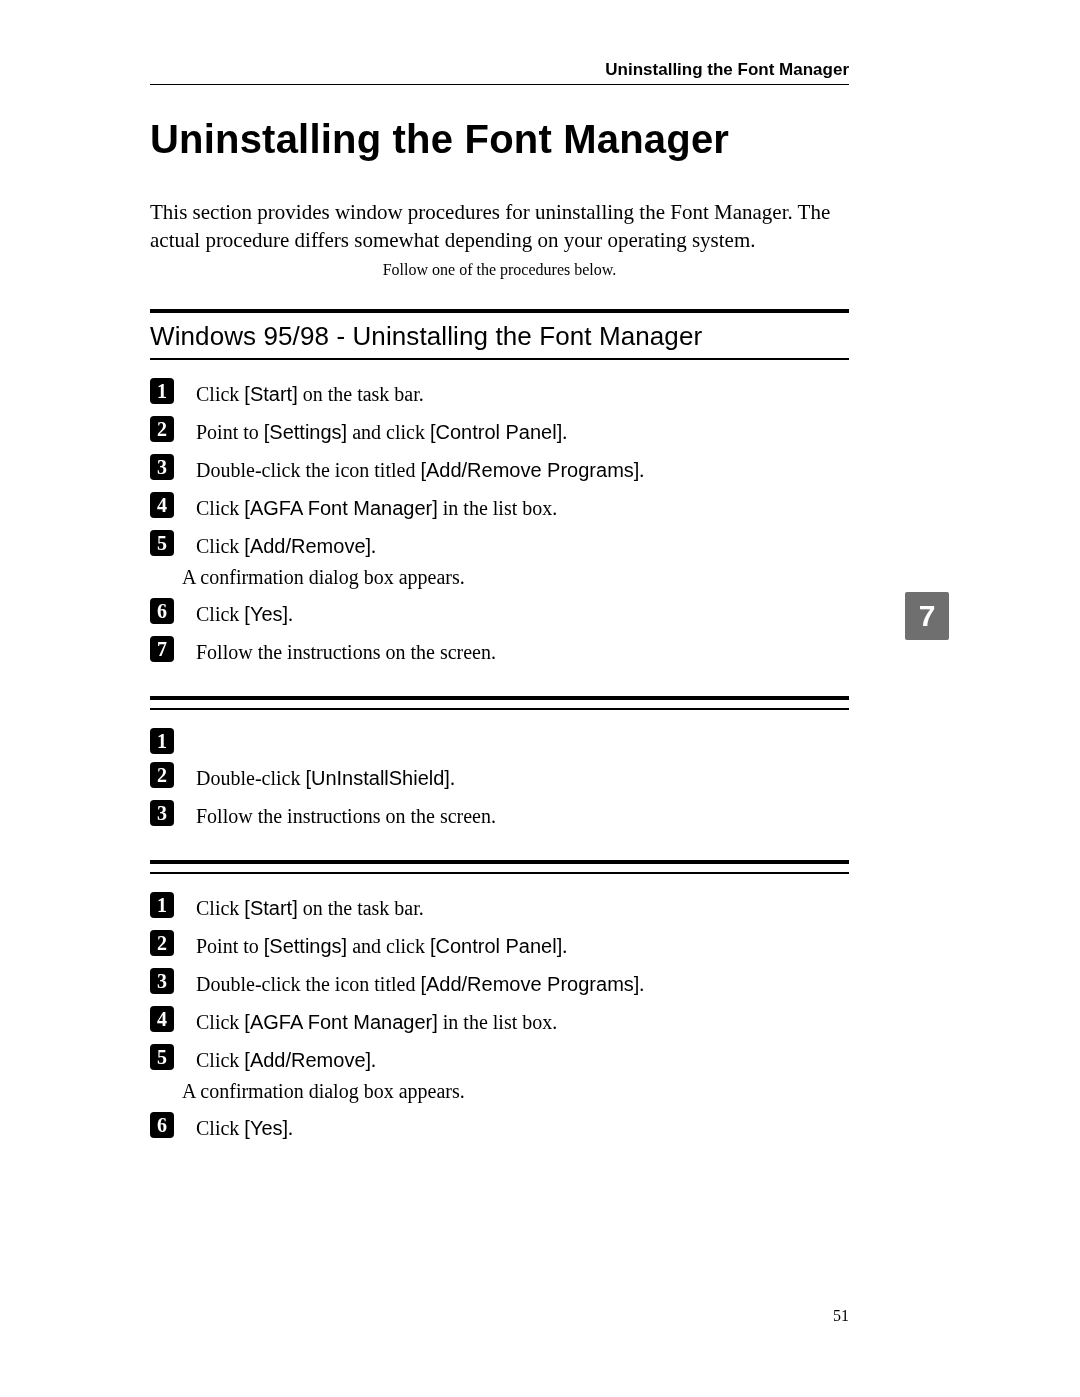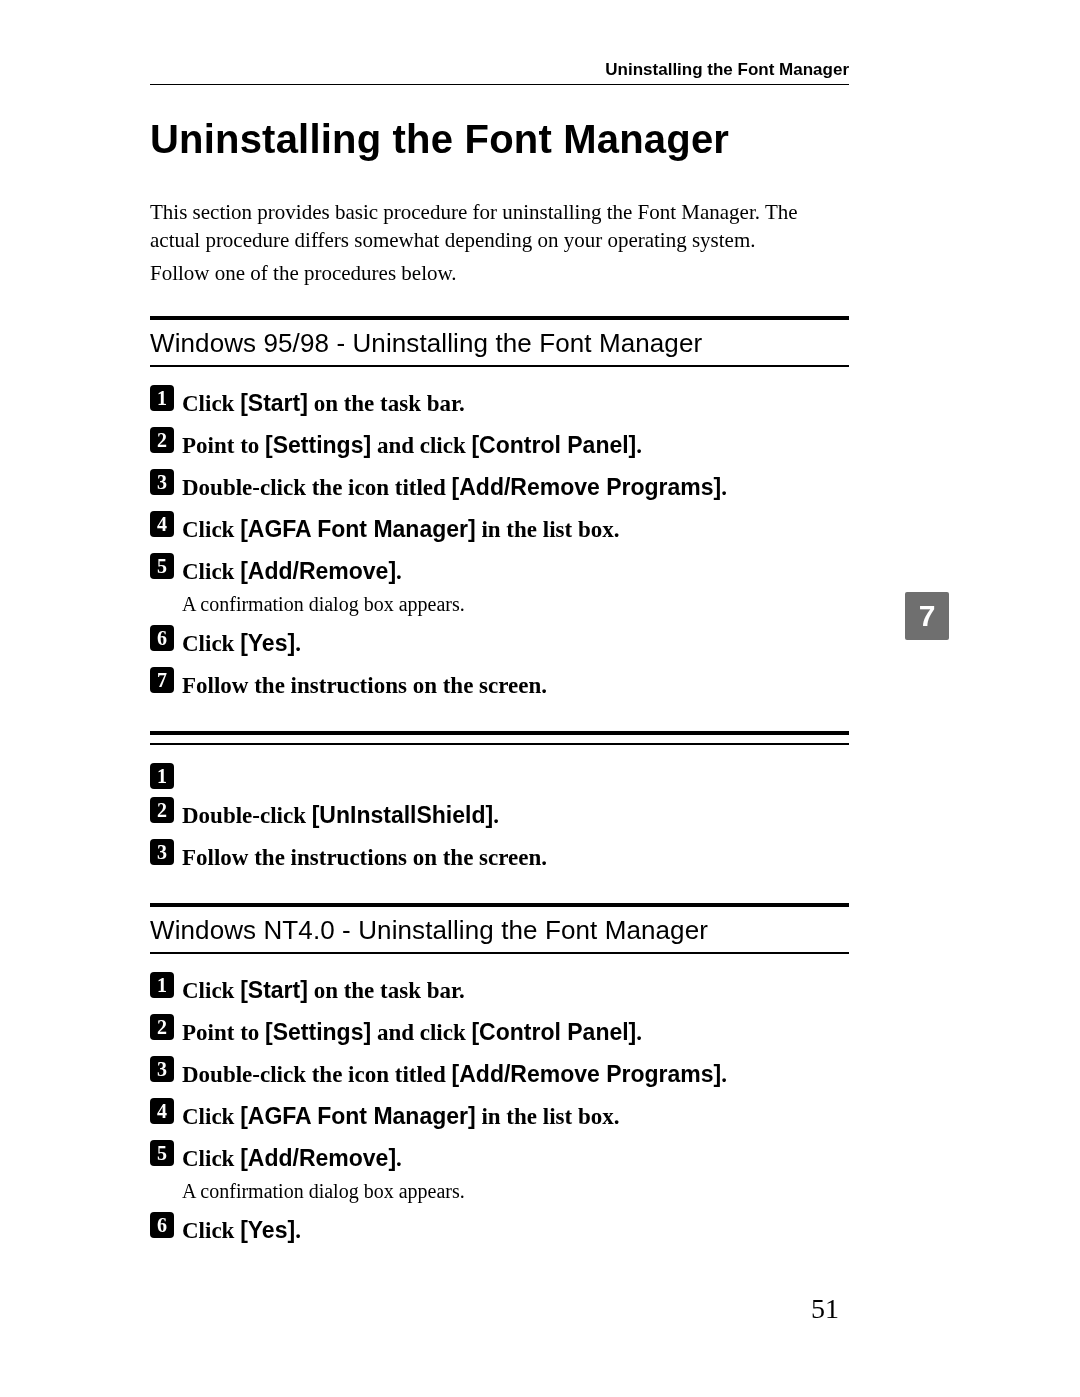--- a/index.html
+++ b/index.html
@@ -32,22 +32,23 @@
     font-size: 40px;
     margin: 0 0 36px 0;
     letter-spacing: 0.2px;
   }
   p.intro {
     font-size: 21px;
     line-height: 1.35;
     margin: 0 0 4px 0;
   }
   p.follow {
-    font-size: 21px;
+    font-size: 16px;
     margin: 6px 0 0 0;
+    text-align: center;
   }
   .section {
     margin-top: 30px;
   }
   .sec-rule-top {
     border-top: 4px solid #000;
     height: 0;
     margin-bottom: 8px;
   }
   h2.sec-head {
@@ -79,24 +80,25 @@
     color: #fff;
     border-radius: 4px;
     font-family: Georgia, "Times New Roman", serif;
     font-weight: 700;
     font-size: 20px;
     line-height: 26px;
     text-align: center;
     margin-right: 8px;
   }
   .step-text {
-    font-size: 23px;
-    font-weight: 700;
+    font-size: 20px;
+    font-weight: 400;
     line-height: 1.35;
     padding-top: 3px;
+    margin-left: 14px;
   }
   .step-text .sans {
     font-family: Arial, Helvetica, sans-serif;
   }
   .step-sub {
     font-size: 20px;
     font-weight: 400;
     margin: 4px 0 8px 32px;
     line-height: 1.3;
   }
@@ -110,35 +112,35 @@
     color: #fff;
     font-family: Arial, Helvetica, sans-serif;
     font-weight: 700;
     font-size: 30px;
     text-align: center;
     line-height: 48px;
     border-radius: 2px;
   }
   .page-num {
     position: absolute;
-    right: 175px;
+    right: 165px;
     bottom: 72px;
-    font-size: 28px;
+    font-size: 16px;
   }
 </style>
 </head>
 <body>
 
 <div class="page">
 
   <div class="running-head">Uninstalling the Font Manager</div>
 
   <h1 class="title">Uninstalling the Font Manager</h1>
 
-  <p class="intro">This section provides basic procedure for uninstalling the Font Manager. The actual procedure differs somewhat depending on your operating system.</p>
+  <p class="intro">This section provides window procedures for uninstalling the Font Manager. The actual procedure differs somewhat depending on your operating system.</p>
   <p class="follow">Follow one of the procedures below.</p>
 
   <div class="section">
     <div class="sec-rule-top"></div>
     <h2 class="sec-head">Windows 95/98 - Uninstalling the Font Manager</h2>
     <div class="sec-rule-bot"></div>
 
     <div class="steps">
 
       <div class="step">
@@ -216,21 +218,20 @@
         <span class="step-text">
           <span>Follow the instructions on the screen.</span>
         </span>
       </div>
 
     </div>
   </div>
 
   <div class="section">
     <div class="sec-rule-top"></div>
-    <h2 class="sec-head">Windows NT4.0 - Uninstalling the Font Manager</h2>
     <div class="sec-rule-bot"></div>
 
     <div class="steps">
 
       <div class="step">
         <span class="badge">1</span>
         <span class="step-text">
           <span>Click </span><span class="sans">[Start]</span><span> on the task bar.</span>
         </span>
       </div>

